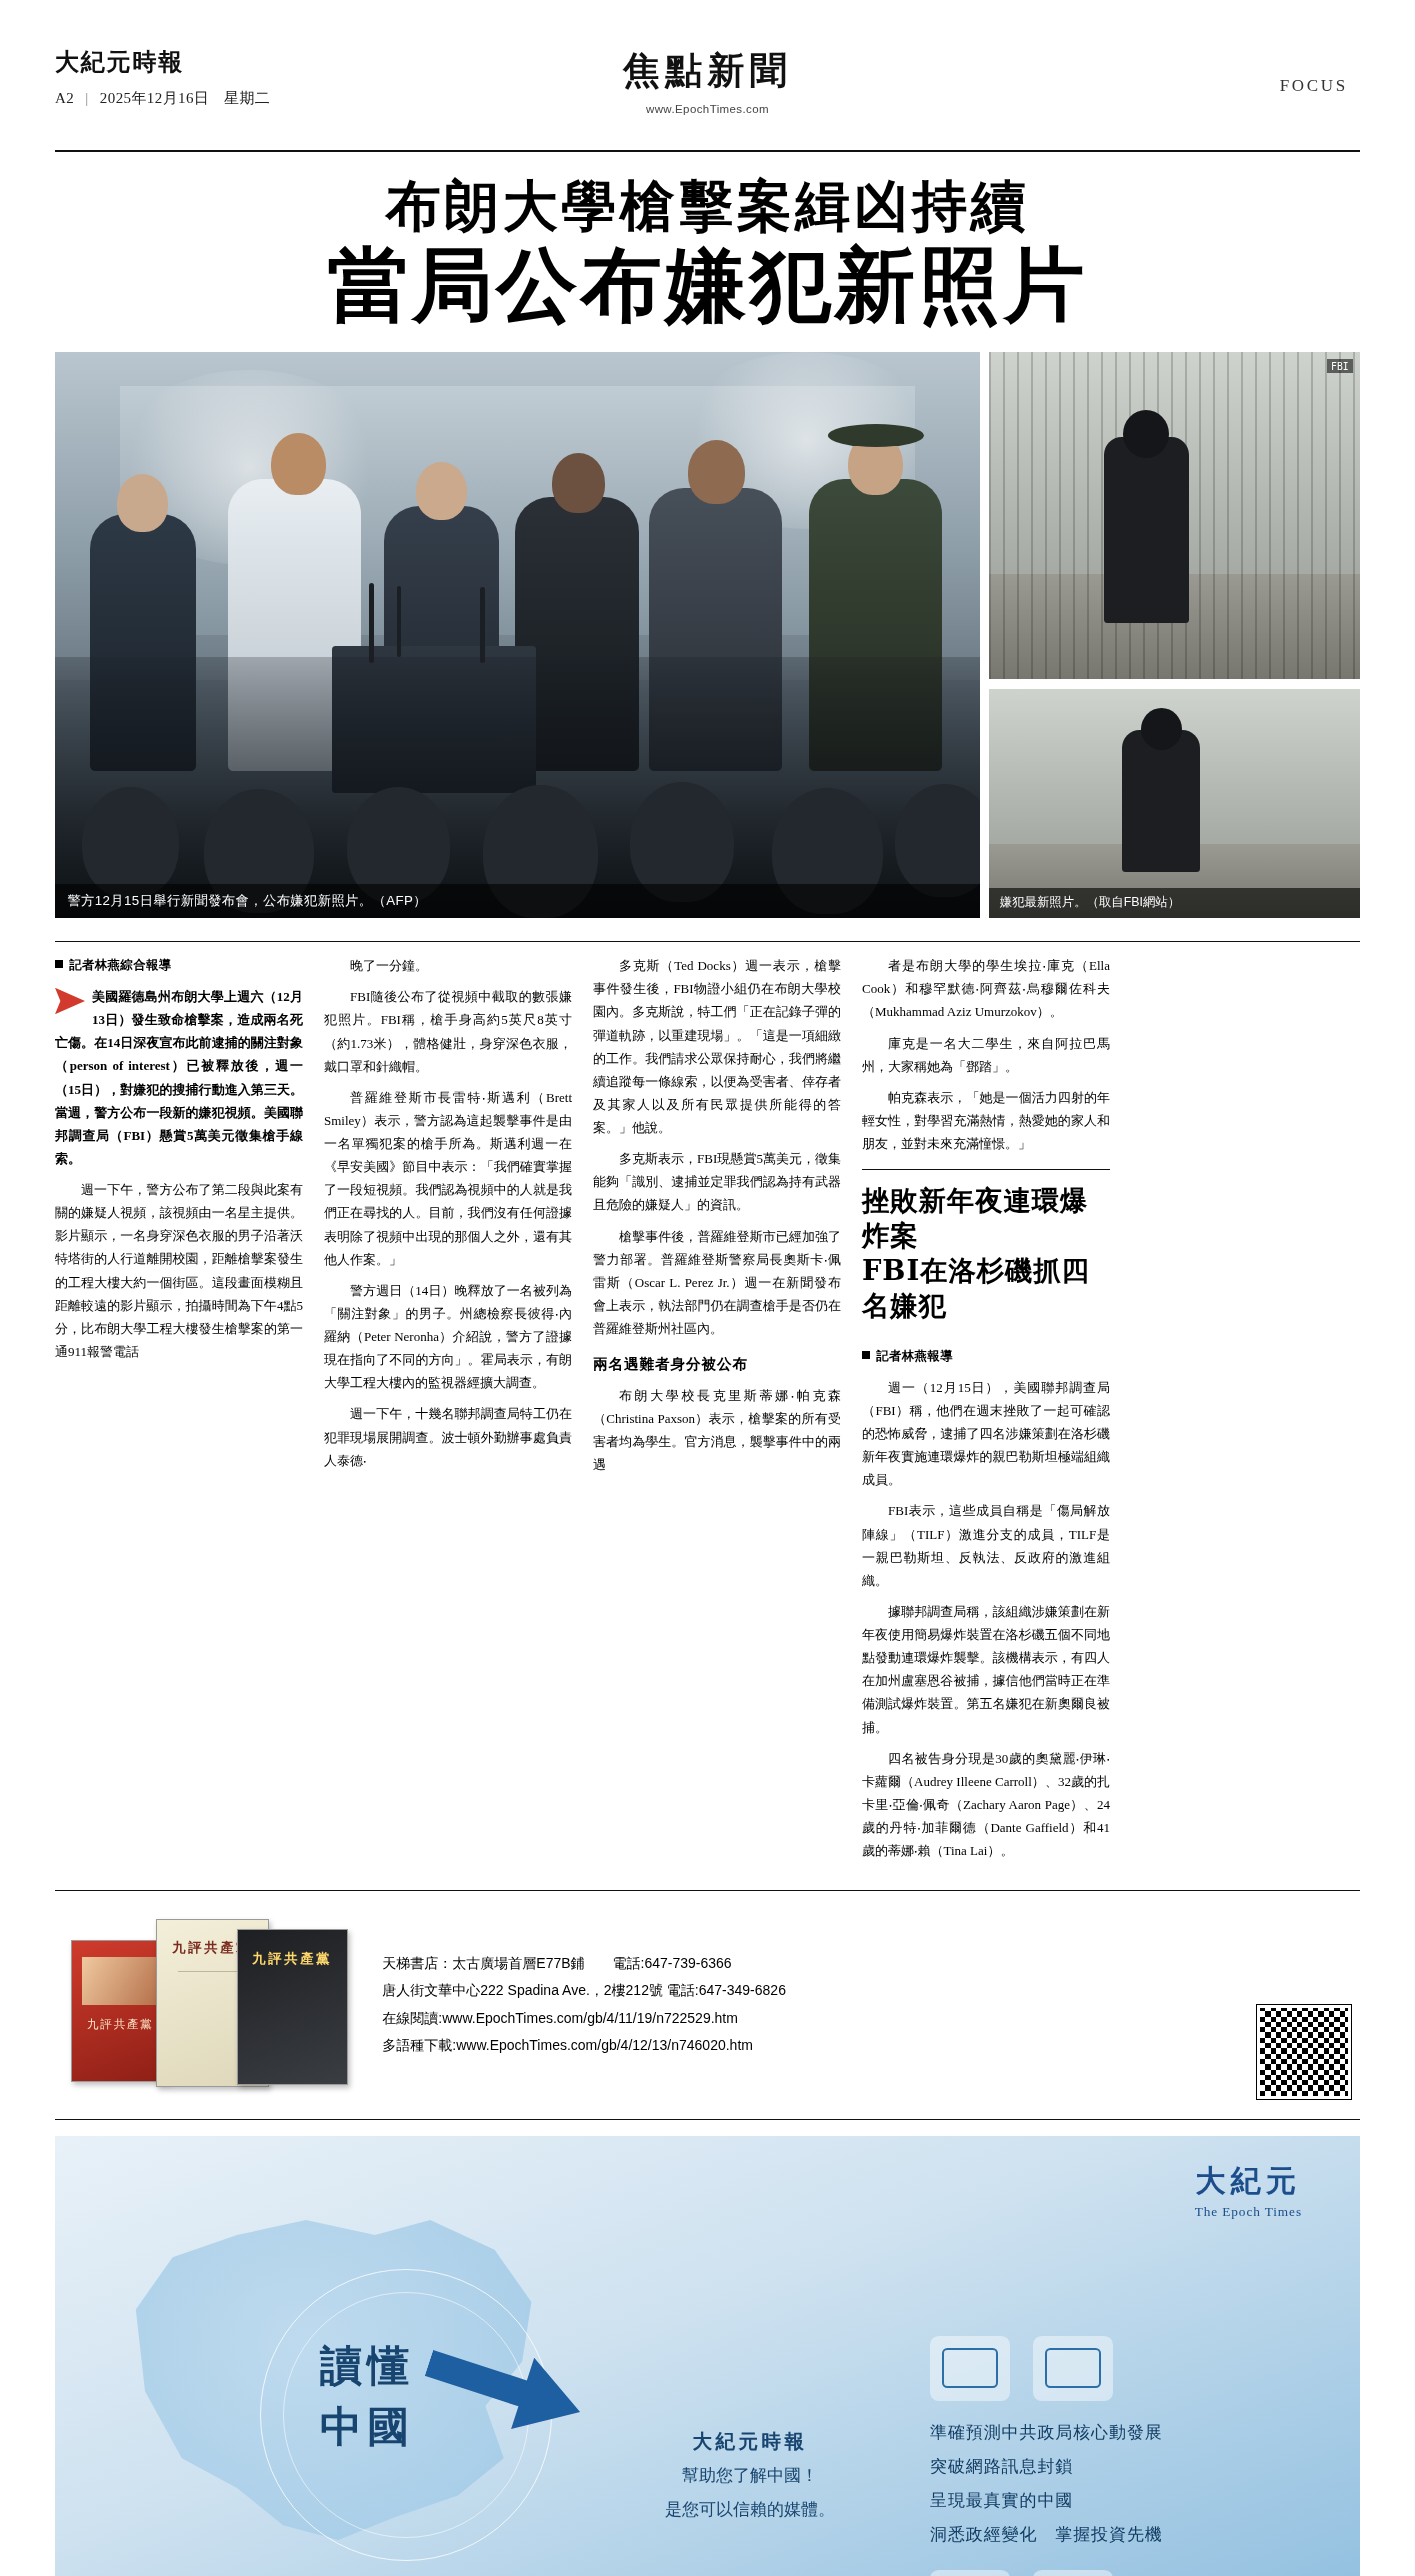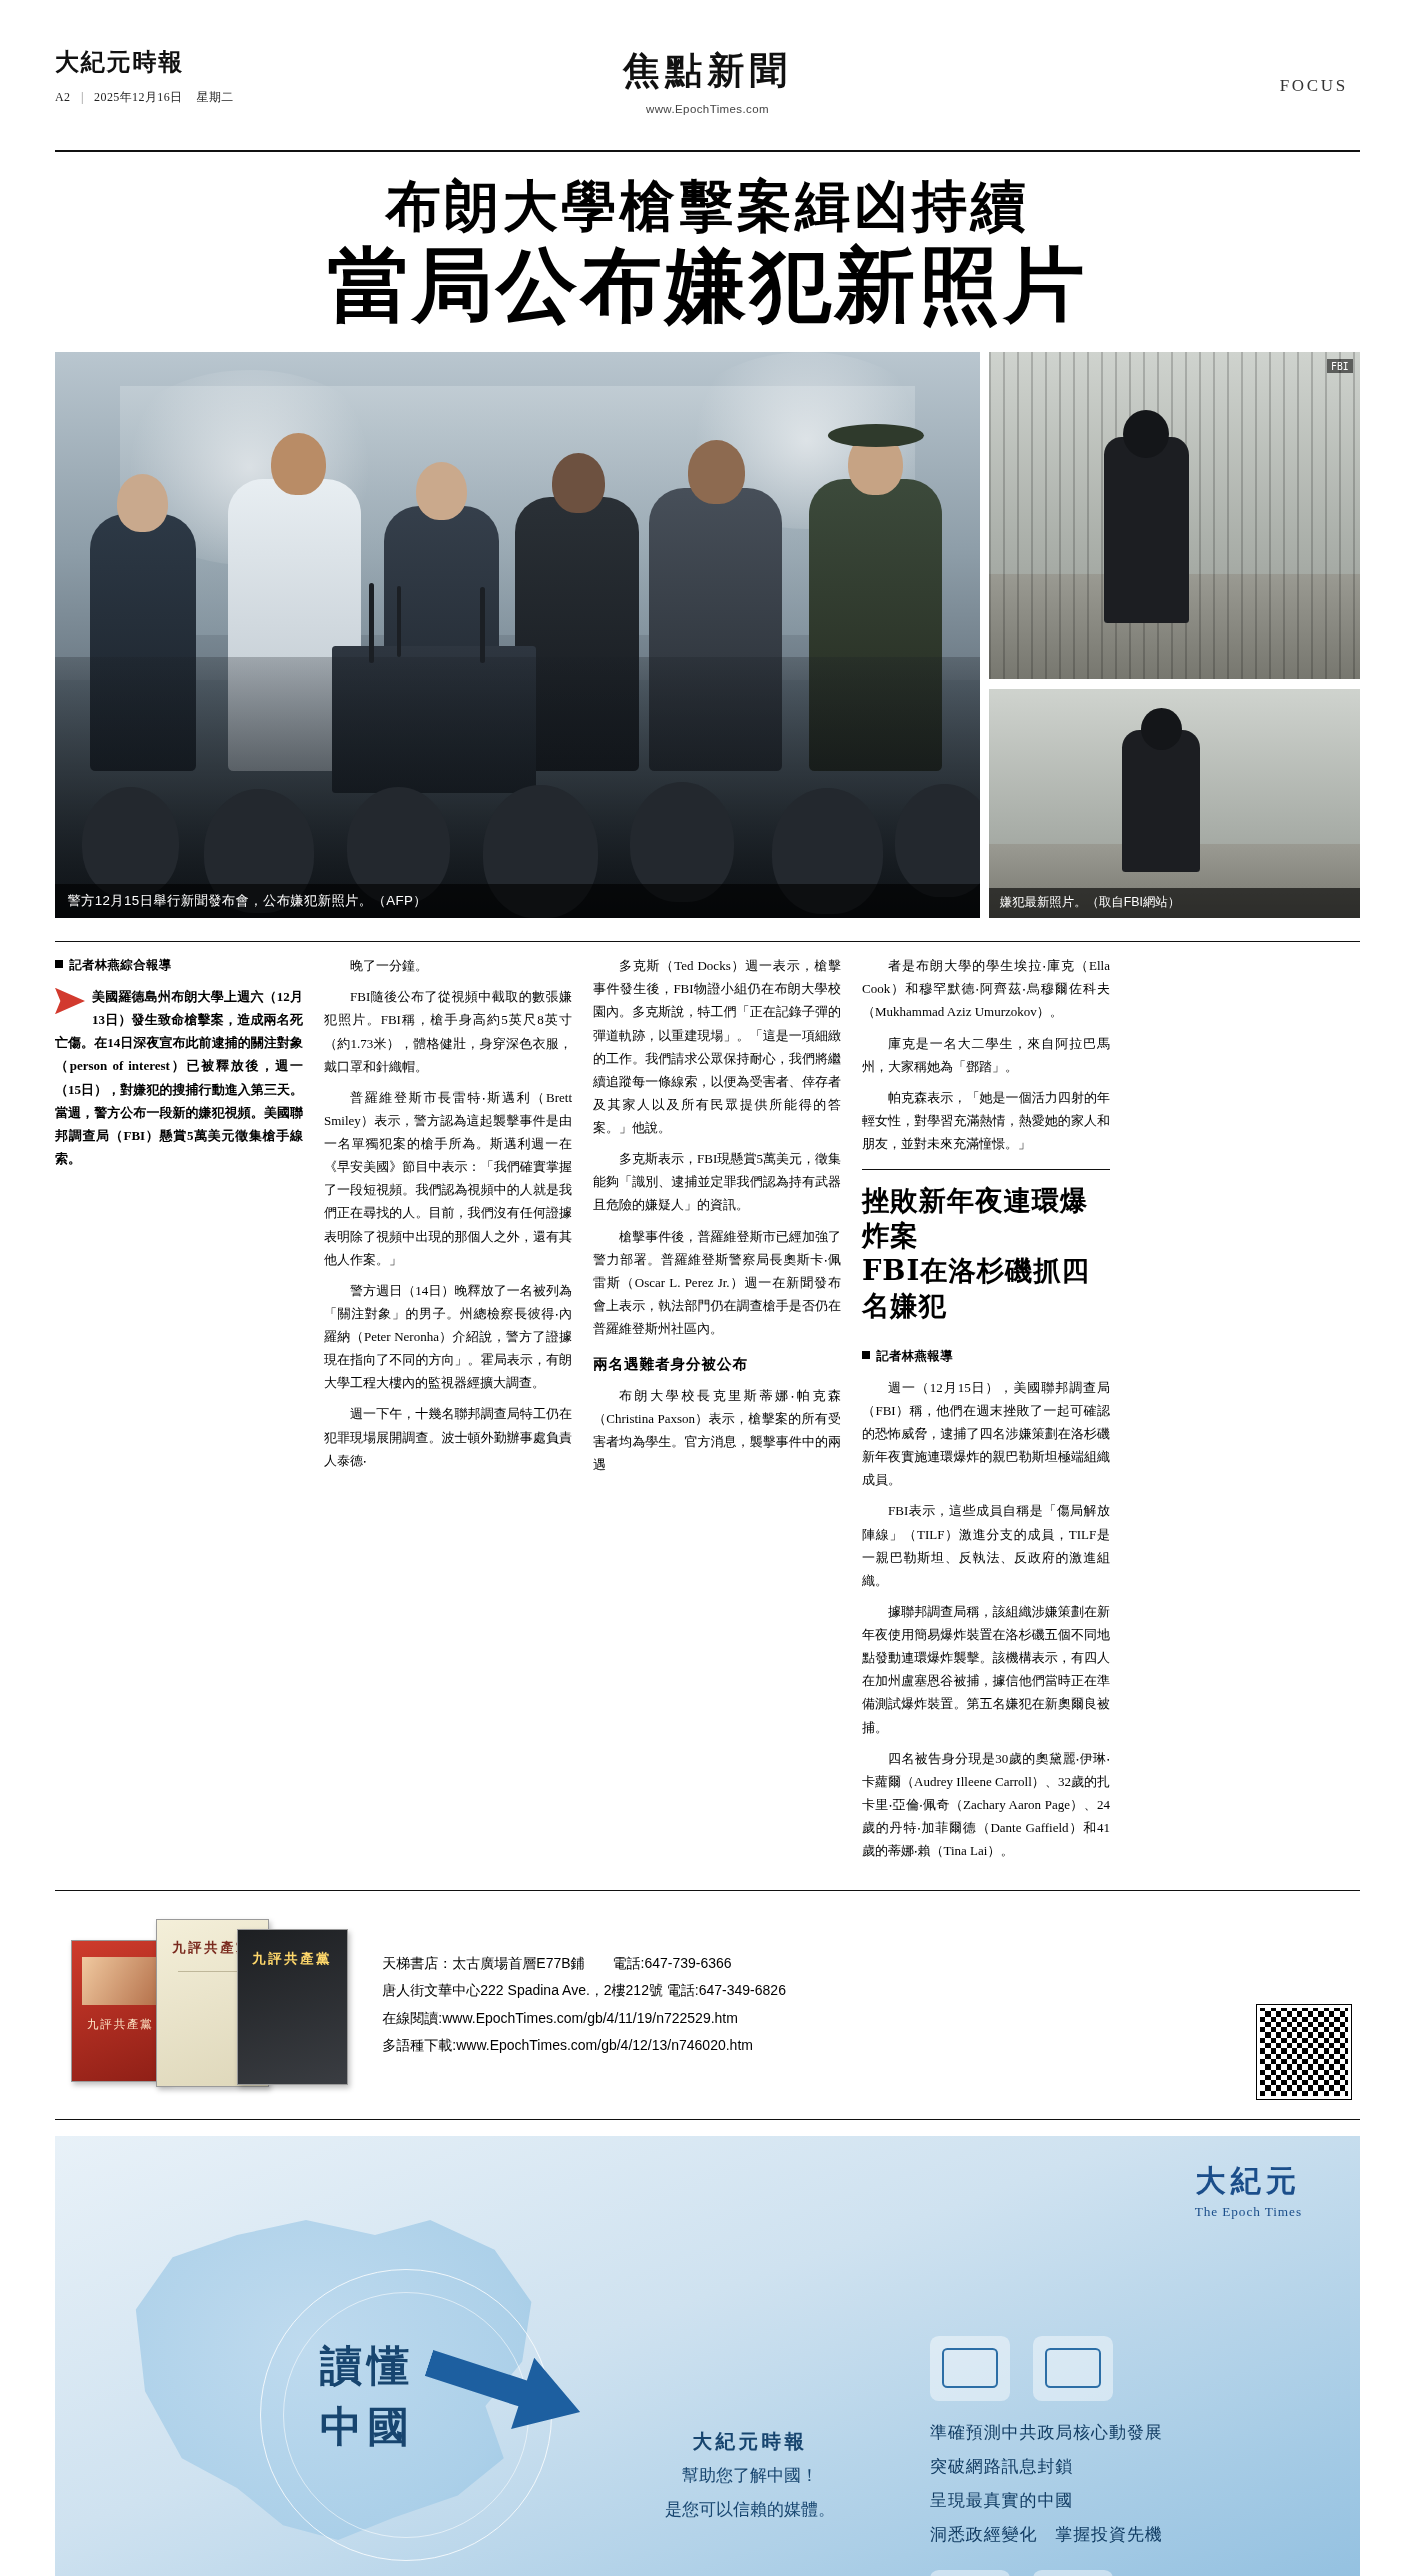--- a/index.html
+++ b/index.html
@@ -14,21 +14,21 @@
   }
   .page { position:relative; width:1415px; height:2576px; padding:0 55px; }
 
   
   .masthead { position:relative; height:106px; border-bottom:2.7px solid #111; margin-top:46px; }
   .mh-left { position:absolute; left:0; top:0; }
   .mh-logo {
     font-family:"DejaVu Serif", serif;
     font-weight:bold; font-size:24px; letter-spacing:1.8px; color:#111;
   }
-  .mh-sub { margin-top:10.6px; font-size:12px; color:#222; letter-spacing:0.4px; }
+  .mh-sub { margin-top:10.6px; font-size:15px; color:#222; letter-spacing:0.4px; }
   .mh-sub .sep { color:#888; margin:0 7px; }
   .mh-center { position:absolute; left:50%; transform:translateX(-50%); top:0; text-align:center; }
   .mh-title { font-size:37px; font-weight:bold; letter-spacing:5.3px; color:#111; font-family:"DejaVu Serif", serif; }
   .mh-url { margin-top:7px; font-size:11.5px; color:#444; font-family:"Liberation Sans", sans-serif; letter-spacing:0.4px;}
   .mh-right { position:absolute; right:12px; top:30px; font-size:17px; letter-spacing:2.7px; color:#333; font-family:"Liberation Serif", serif;}
 
   
   .headline { text-align:center; margin-top:23px; }
   .hl1 {
     font-family:"DejaVu Serif", serif;
@@ -271,20 +271,21 @@
   <div class="cols">
 
     <div class="col">
       <div class="byline">
         <span class="sq"></span><span>記者林燕綜合報導</span>
       </div>
       <div class="lede">
         <div class="arrow"></div>
         <p>美國羅德島州布朗大學上週六（12月13日）發生致命槍擊案，造成兩名死亡傷。在14日深夜宣布此前逮捕的關注對象（person of interest）已被釋放後，週一（15日），對嫌犯的搜捕行動進入第三天。當週，警方公布一段新的嫌犯視頻。美國聯邦調查局（FBI）懸賞5萬美元徵集槍手線索。</p>
       </div>
+      <p>週一下午，警方公布了第二段與此案有關的嫌疑人視頻，該視頻由一名星主提供。影片顯示，一名身穿深色衣服的男子沿著沃特塔街的人行道離開校園，距離槍擊案發生的工程大樓大約一個街區。這段畫面模糊且距離較遠的影片顯示，拍攝時間為下午4點5分，比布朗大學工程大樓發生槍擊案的第一通911報警電話</p>
     </div>
 
     <div class="col">
       <p>晚了一分鐘。</p>
       <p>FBI隨後公布了從視頻中截取的數張嫌犯照片。FBI稱，槍手身高約5英尺8英寸（約1.73米），體格健壯，身穿深色衣服，戴口罩和針織帽。</p>
       <p>普羅維登斯市長雷特‧斯邁利（Brett Smiley）表示，警方認為這起襲擊事件是由一名單獨犯案的槍手所為。斯邁利週一在《早安美國》節目中表示：「我們確實掌握了一段短視頻。我們認為視頻中的人就是我們正在尋找的人。目前，我們沒有任何證據表明除了視頻中出現的那個人之外，還有其他人作案。」</p>
       <p>警方週日（14日）晚釋放了一名被列為「關注對象」的男子。州總檢察長彼得‧內羅納（Peter Neronha）介紹說，警方了證據現在指向了不同的方向」。霍局表示，有朗大學工程大樓內的監視器經擴大調查。</p>
       <p>週一下午，十幾名聯邦調查局特工仍在犯罪現場展開調查。波士頓外勤辦事處負責人泰德‧</p>
     </div>
 

